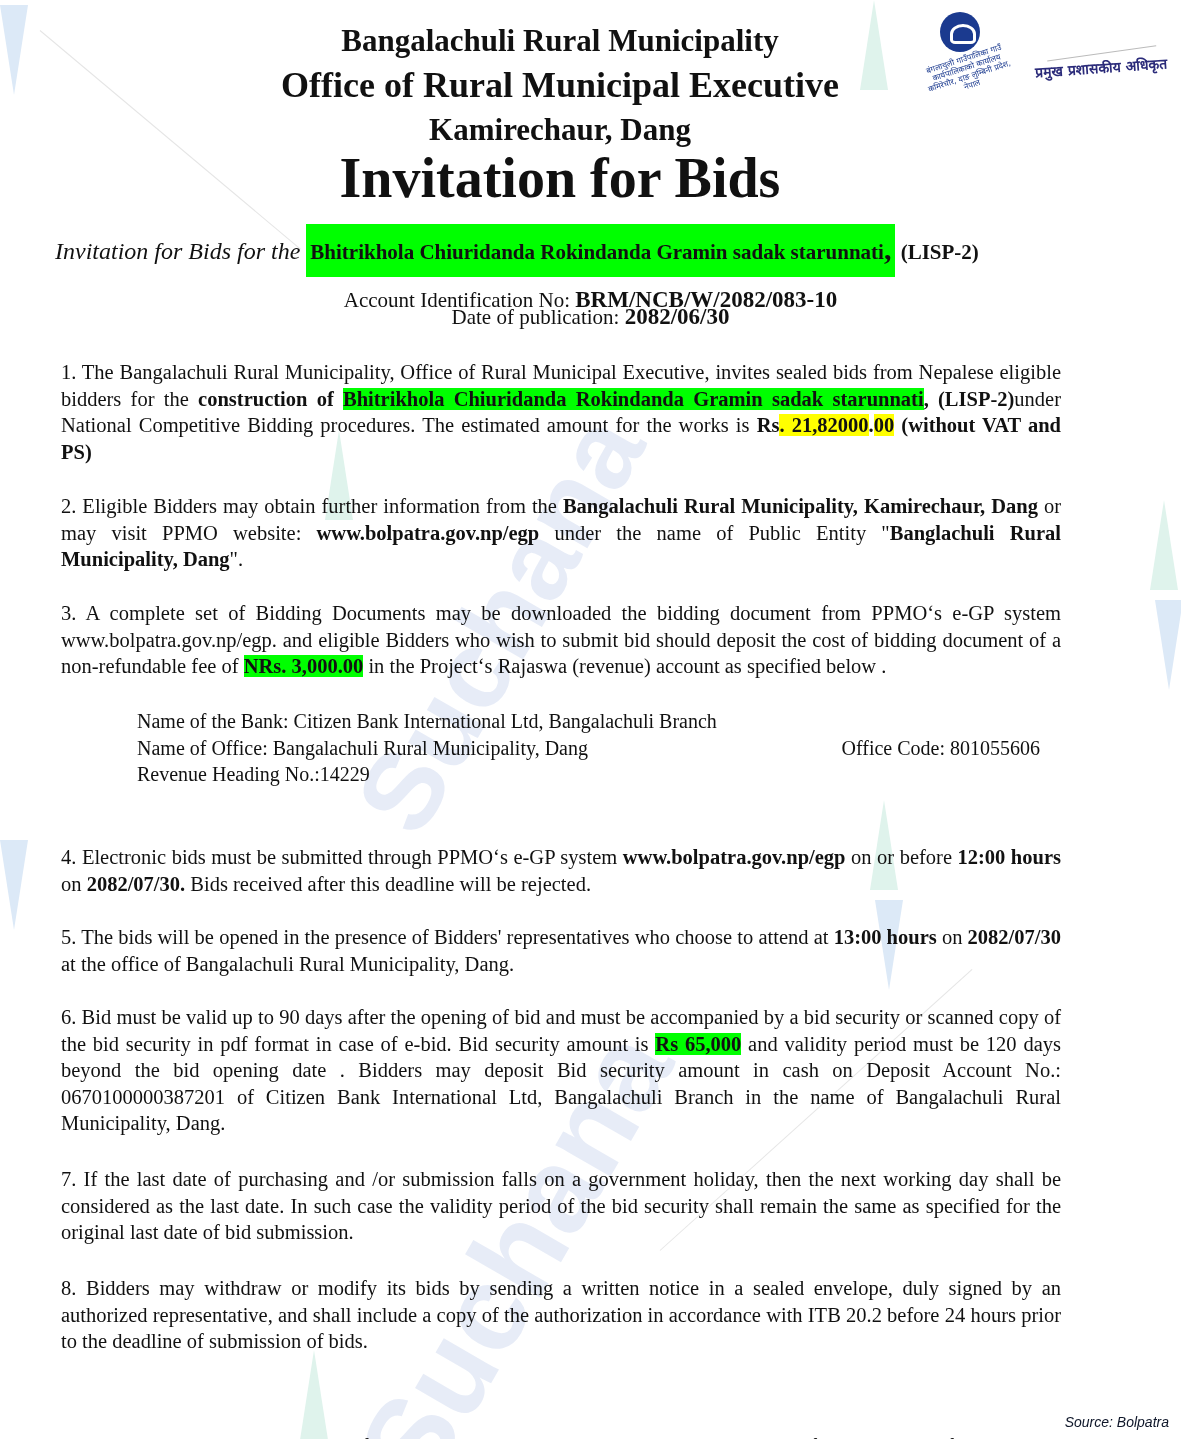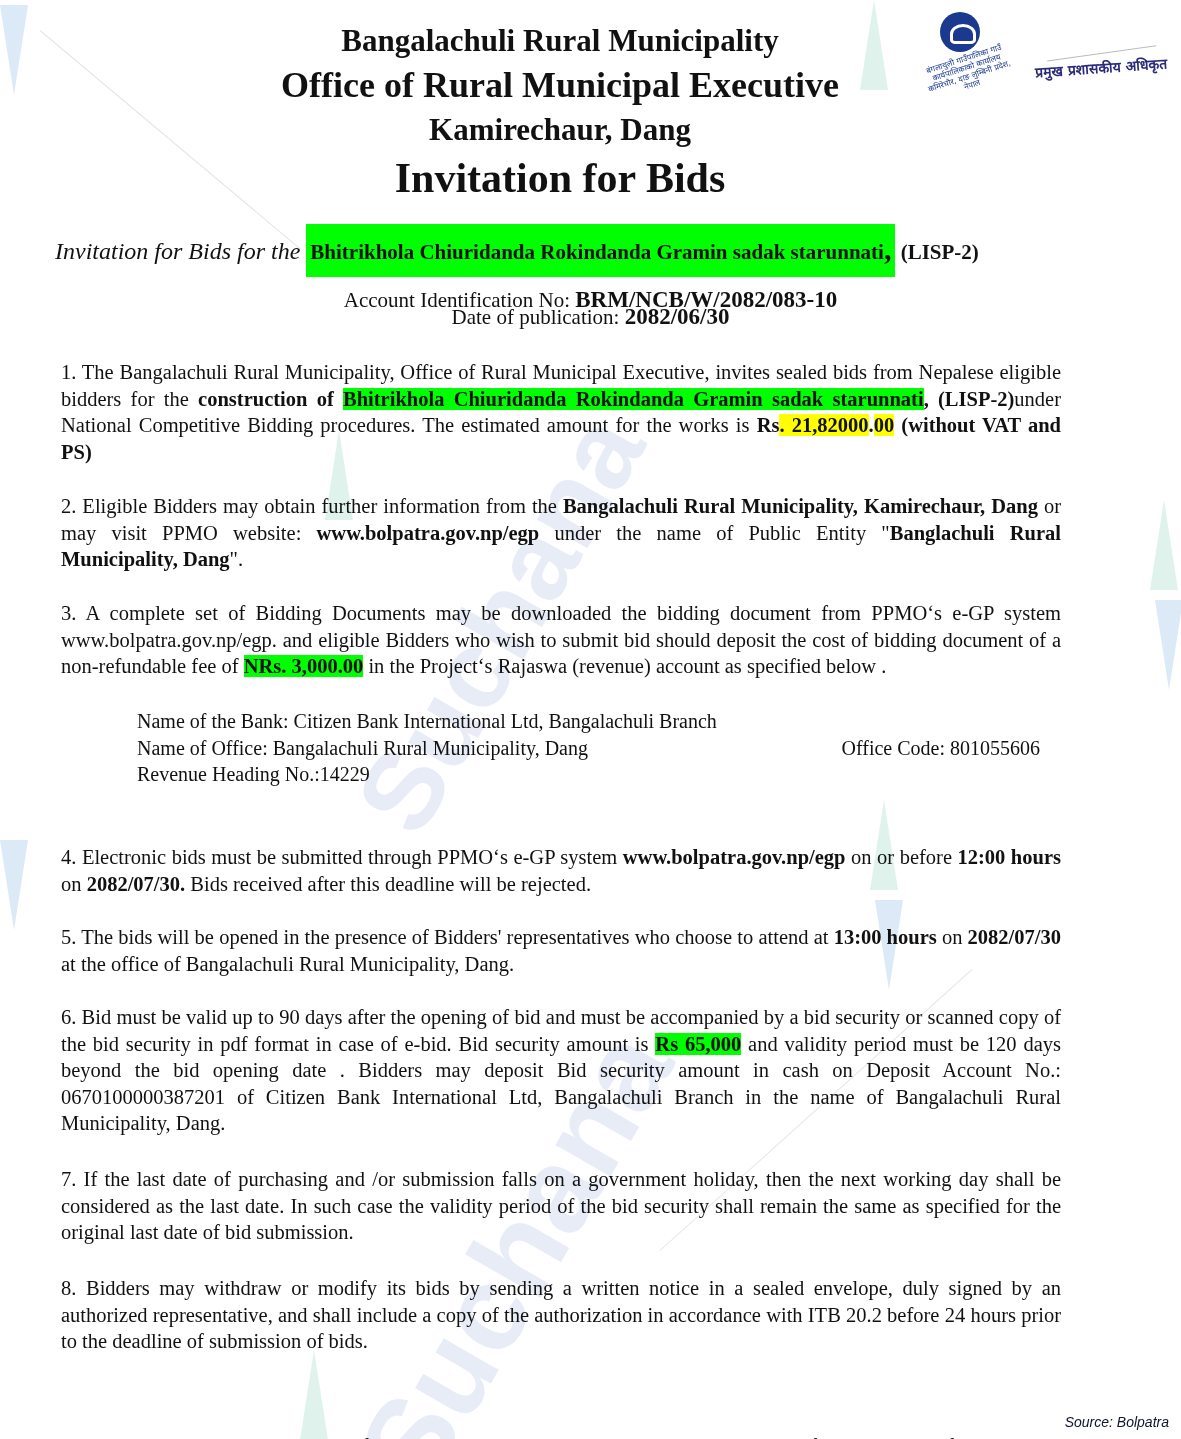--- a/index.html
+++ b/index.html
@@ -12,21 +12,21 @@
   .wm-green { width: 0; height: 0; border-left: 14px solid transparent; border-right: 14px solid transparent; border-bottom: 90px solid #dff3ec; }
   .wm-blue { width: 0; height: 0; border-left: 14px solid transparent; border-right: 14px solid transparent; border-top: 90px solid #dce9f7; }
   .wm-text { color: rgba(120,150,210,0.18); font-family: "Liberation Sans", sans-serif; font-weight: bold; font-size: 120px; transform: rotate(-60deg); transform-origin: left top; }
   .wm-line { position: absolute; height: 1px; background: rgba(190,190,190,0.4); transform-origin: left center; }
 
   .content { position: relative; z-index: 1; }
   .header { position: absolute; top: 12px; left: 180px; width: 760px; text-align: center; font-weight: bold; margin-top: 8px; }
   .h1 { font-size: 31px; line-height: 42px; }
   .h2 { font-size: 36px; line-height: 46px; }
   .h3 { font-size: 31px; line-height: 44px; }
-  .h4 { font-size: 42px; line-height: 52px; }
+  .h4 { font-size: 56px; line-height: 52px; }
 
   .logo { position: absolute; top: 10px; left: 918px; width: 100px; height: 90px; }
   .emblem { position: absolute; left: 22px; top: 2px; width: 40px; height: 40px; border-radius: 50%; background: #1b3a8f; }
   .emblem::after { content: ""; position: absolute; left: 10px; top: 12px; width: 20px; height: 14px; border: 3px solid #fff; border-radius: 50% 50% 20% 20%; }
   .logo-text { position: absolute; left: 0; top: 44px; width: 100px; font-size: 8px; color: #1b3a8f; transform: rotate(-18deg); font-family: "DejaVu Sans", sans-serif; line-height: 9px; text-align: center; }
   .sig { position: absolute; top: 28px; left: 1035px; width: 130px; height: 60px; }
   .sig-scribble { position: absolute; left: 10px; top: 0; width: 110px; height: 25px; border-bottom: 1px solid #bbb; transform: rotate(-8deg); }
   .sig-label { position: absolute; left: 0; top: 30px; font-size: 14px; font-weight: bold; color: #2b2b7a; font-family: "DejaVu Sans", sans-serif; white-space: nowrap; transform: rotate(-4deg); }
 
   .subject { position: absolute; top: 224px; left: 55px; width: 1070px; font-size: 24px; line-height: 40px; white-space: nowrap; }

